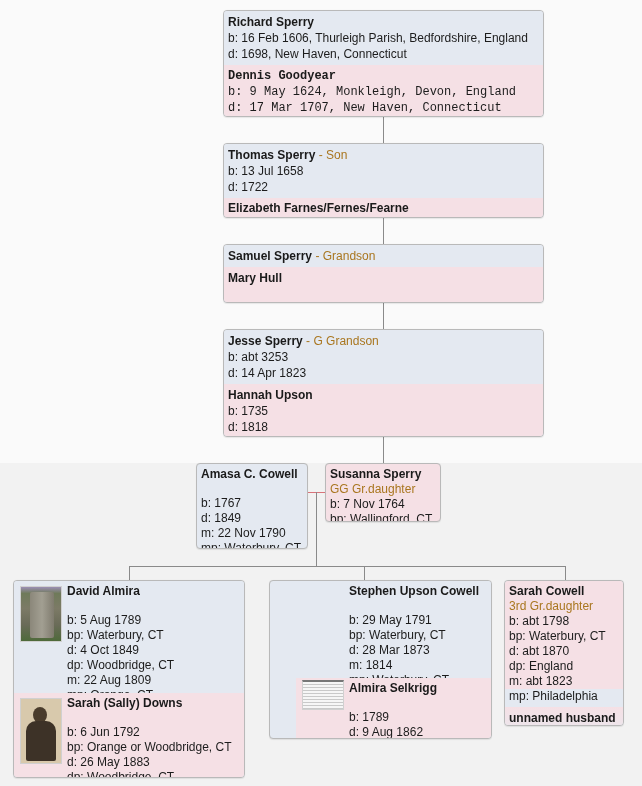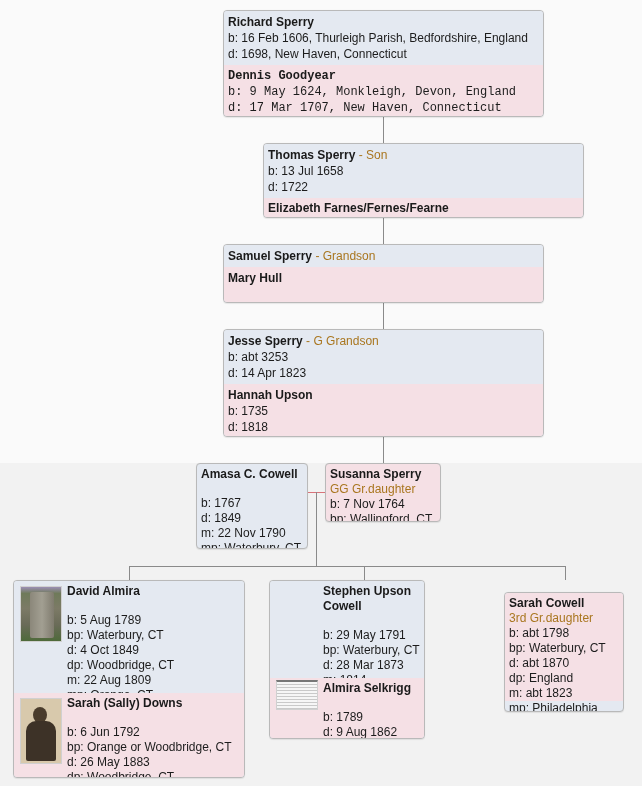--- a/index.html
+++ b/index.html
@@ -61,21 +61,21 @@
     <span class="line-txt">b: 16 Feb 1606, Thurleigh Parish, Bedfordshire, England</span>
     <span class="line-txt">d: 1698, New Haven, Connecticut</span>
   </div>
   <div class="sec female" style="height:53px;font-family:Liberation Mono, monospace;">
     <span class="name">Dennis Goodyear</span>
     <span class="line-txt">b: 9 May 1624, Monkleigh, Devon, England</span>
     <span class="line-txt">d: 17 Mar 1707, New Haven, Connecticut</span>
   </div>
 </div>
 
-<div class="box" style="left:223px;top:143px;width:321px;height:75px;margin-left:40px;">
+<div class="box" style="left:223px;top:143px;width:321px;height:75px;">
   <div class="sec male" style="height:54px;">
     <span class="name">Thomas Sperry</span><span class="rel"> - Son</span>
     <span class="line-txt">b: 13 Jul 1658</span>
     <span class="line-txt">d: 1722</span>
   </div>
   <div class="sec female" style="height:21px;padding-top:2px;">
     <span class="name">Elizabeth Farnes/Fernes/Fearne</span>
   </div>
 </div>
 
@@ -142,40 +142,40 @@
     </div>
     <span class="name line-txt">Sarah (Sally) Downs</span>
     <div class="gap" style="height:14px;"></div>
     <span class="line-txt">b: 6 Jun 1792</span>
     <span class="line-txt">bp: Orange or Woodbridge, CT</span>
     <span class="line-txt">d: 26 May 1883</span>
     <span class="line-txt">dp: Woodbridge, CT</span>
   </div>
 </div>
 
-<div class="box" style="left:269px;top:580px;width:156px;height:159px;">
+<div class="box" style="left:269px;top:580px;width:223px;height:159px;padding-left:26px;">
   <div class="sec male tight indent" style="height:97px;position:relative;padding-top:3px;">
     <span class="name line-txt">Stephen Upson Cowell</span>
     <div class="gap" style="height:14px;"></div>
     <span class="line-txt">b: 29 May 1791</span>
     <span class="line-txt">bp: Waterbury, CT</span>
     <span class="line-txt">d: 28 Mar 1873</span>
     <span class="line-txt">m: 1814</span>
     <span class="line-txt">mp: Waterbury, CT</span>
   </div>
   <div class="sec female tight indent" style="height:62px;position:relative;padding-top:3px;">
     <div class="photo" style="top:2px;height:30px;background:repeating-linear-gradient(180deg,#f6f6f6 0px,#f6f6f6 2px,#c9c9c9 2px,#c9c9c9 3px);border-top:2px solid #777;"></div>
     <span class="name line-txt">Almira Selkrigg</span>
     <div class="gap" style="height:14px;"></div>
     <span class="line-txt">b: 1789</span>
     <span class="line-txt">d: 9 Aug 1862</span>
   </div>
 </div>
 
-<div class="box" style="left:504px;top:592px;width:120px;height:120px;">
+<div class="box" style="left:504px;top:580px;width:120px;height:146px;">
   <div class="sec female tight" style="height:108px;padding-top:3px;">
     <span class="name line-txt">Sarah Cowell</span>
     <span class="rel line-txt">3rd Gr.daughter</span>
     <span class="line-txt">b: abt 1798</span>
     <span class="line-txt">bp: Waterbury, CT</span>
     <span class="line-txt">d: abt 1870</span>
     <span class="line-txt">dp: England</span>
     <span class="line-txt">m: abt 1823</span>
     <span class="line-txt">mp: Philadelphia</span>
   </div>

